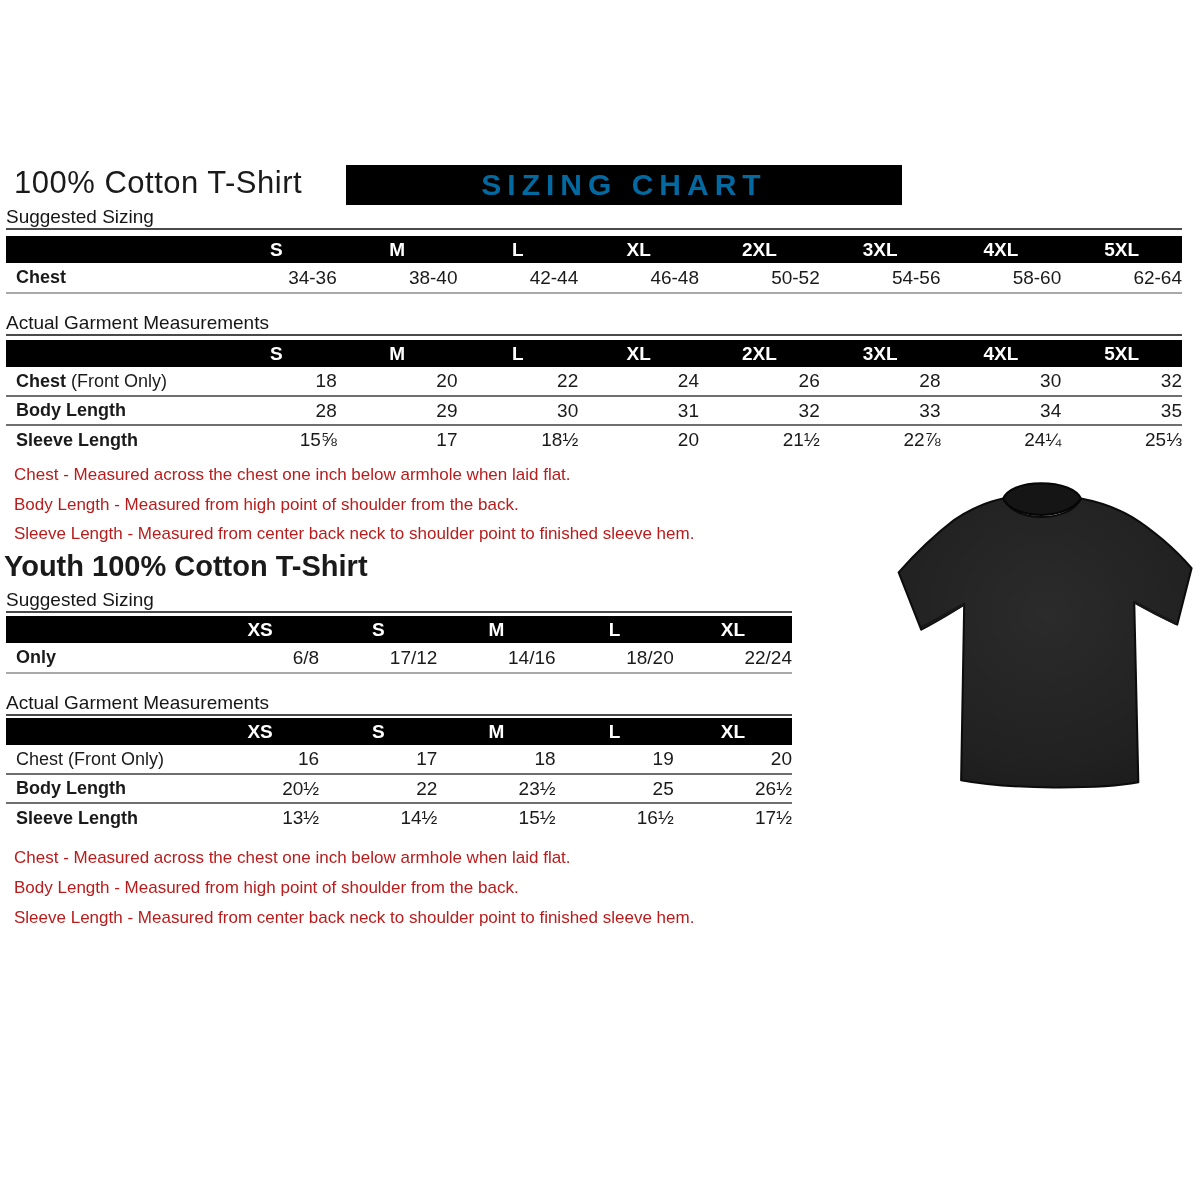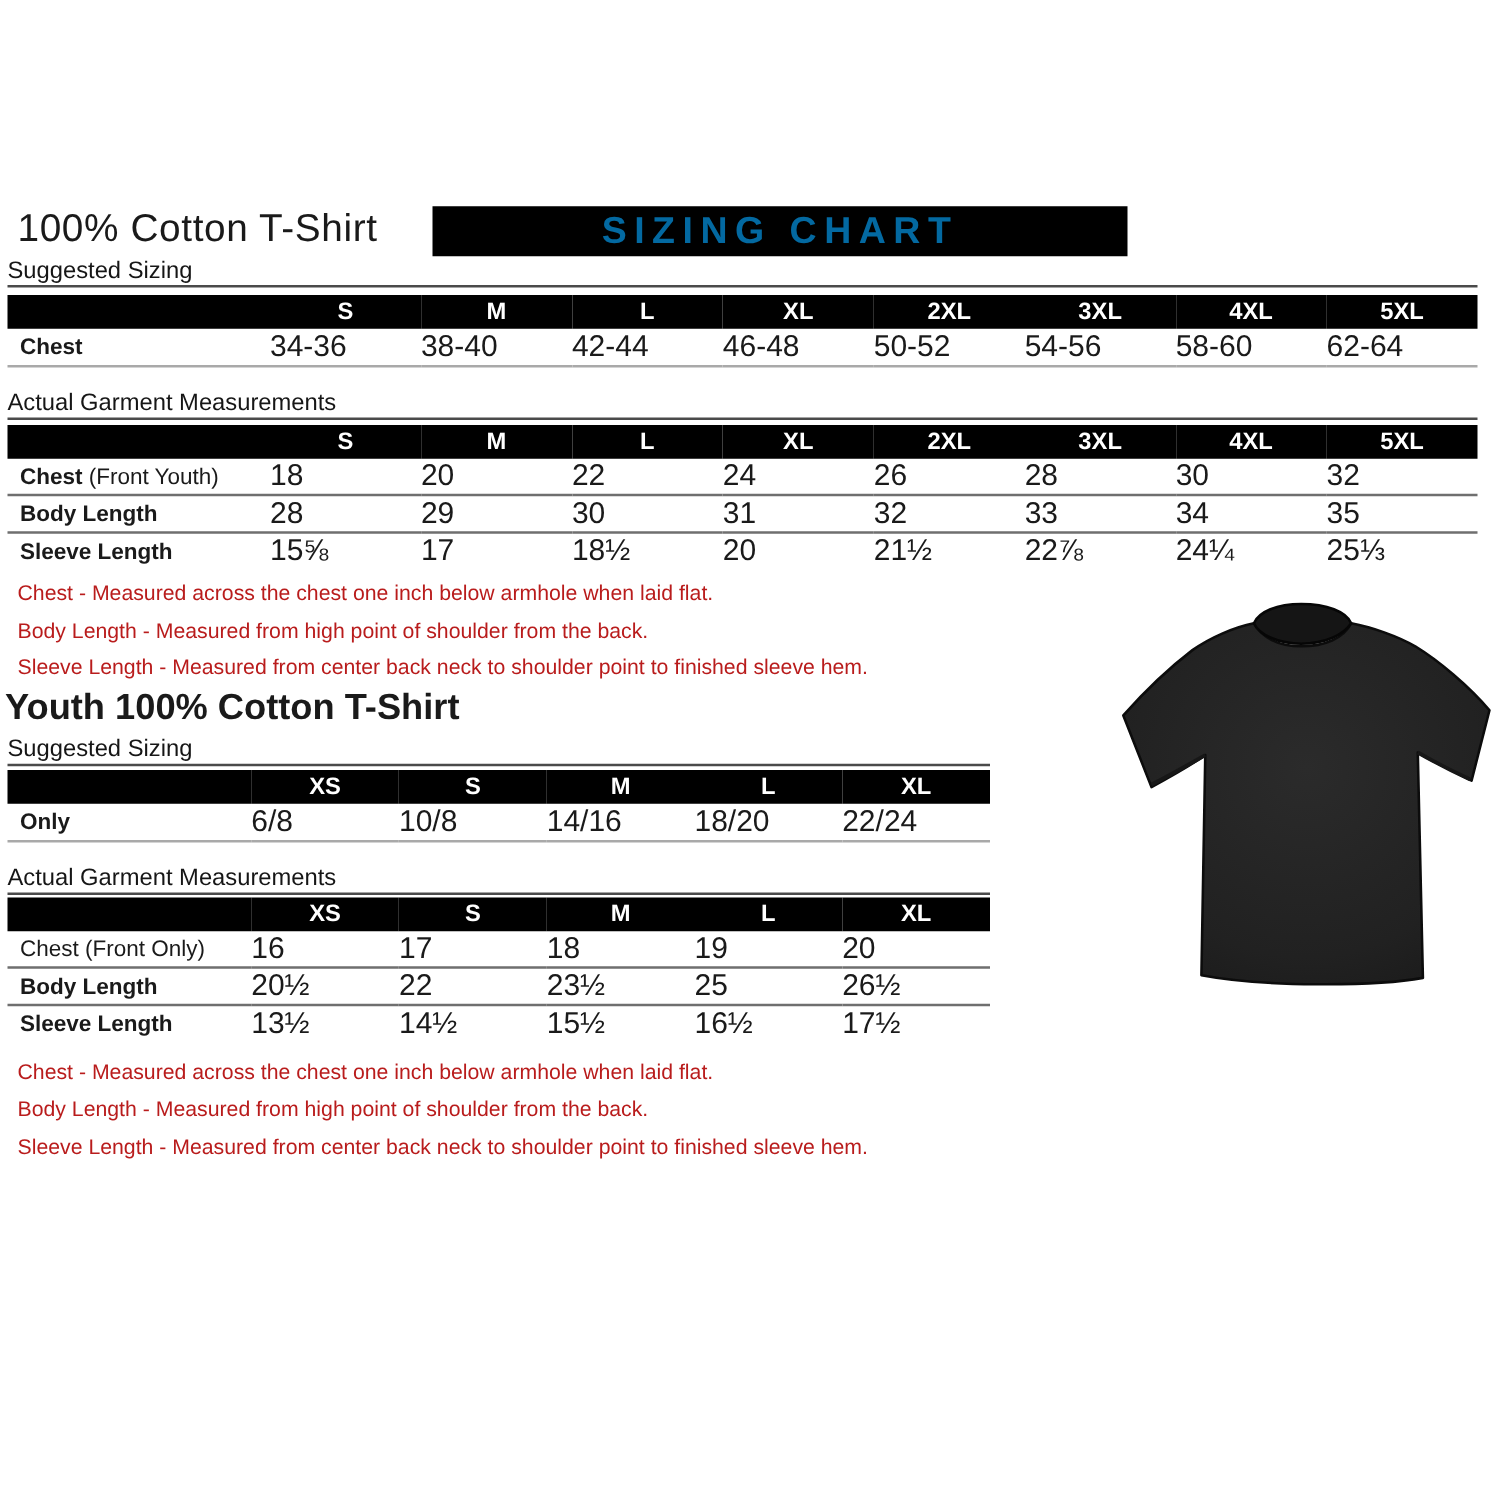--- a/index.html
+++ b/index.html
@@ -17,21 +17,21 @@
 
   .section-label { font-size:19px; color:#161616; padding-bottom:0;
                    border-bottom:2px solid #4a4a4a; }
   .lbl-adult { width:1176px; }
   .lbl-youth { width:786px; }
 
   table { border-collapse:collapse; table-layout:fixed; background:#fff; }
   thead th { background:#000; color:#fff; font-weight:700; font-size:19px;
              height:27px; text-align:center; padding:0; }
   tbody th { text-align:left; padding:0 0 0 10px; font-weight:400; font-size:18px; white-space:nowrap; }
-  tbody td { text-align:left; font-size:24px; padding:0; }
+  tbody td { text-align:right; font-size:19px; padding:0; }
   tbody tr { height:30px;margin-top:19px; }
   tbody tr + tr { border-top:2px solid #6f6f6f; }
   table.underline tbody tr:last-child { border-bottom:2px solid #a9a9a9; }
   .b { font-weight:700; }
 
   .t-adult { width:1176px; }
   .t-youth { width:786px; }
   .t-tight tbody tr { height:29px; }
 
   .notes { font-size:17px; line-height:29.5px; color:#b91c1c; }
@@ -112,21 +112,21 @@
           <th>L</th>
           <th>XL</th>
           <th>2XL</th>
           <th>3XL</th>
           <th>4XL</th>
           <th>5XL</th>
         </tr>
       </thead>
       <tbody>
         <tr>
-          <th><span class="b">Chest</span><span> (Front Youth)</span></th>
+          <th><span class="b">Chest</span><span> (Front Only)</span></th>
           <td>18</td>
           <td>20</td>
           <td>22</td>
           <td>24</td>
           <td>26</td>
           <td>28</td>
           <td>30</td>
           <td>32</td>
         </tr>
         <tr>
@@ -180,21 +180,21 @@
           <th>S</th>
           <th>M</th>
           <th>L</th>
           <th>XL</th>
         </tr>
       </thead>
       <tbody>
         <tr>
           <th><span class="b">Only</span></th>
           <td>6/8</td>
-          <td>10/8</td>
+          <td>17/12</td>
           <td>14/16</td>
           <td>18/20</td>
           <td>22/24</td>
         </tr>
       </tbody>
   </table>
 
   <div class="abs section-label lbl-youth" style="left:6px; top:692px;">Actual Garment Measurements</div>
 
   <table class="abs t-youth t-tight" style="left:6px; top:718px;">

